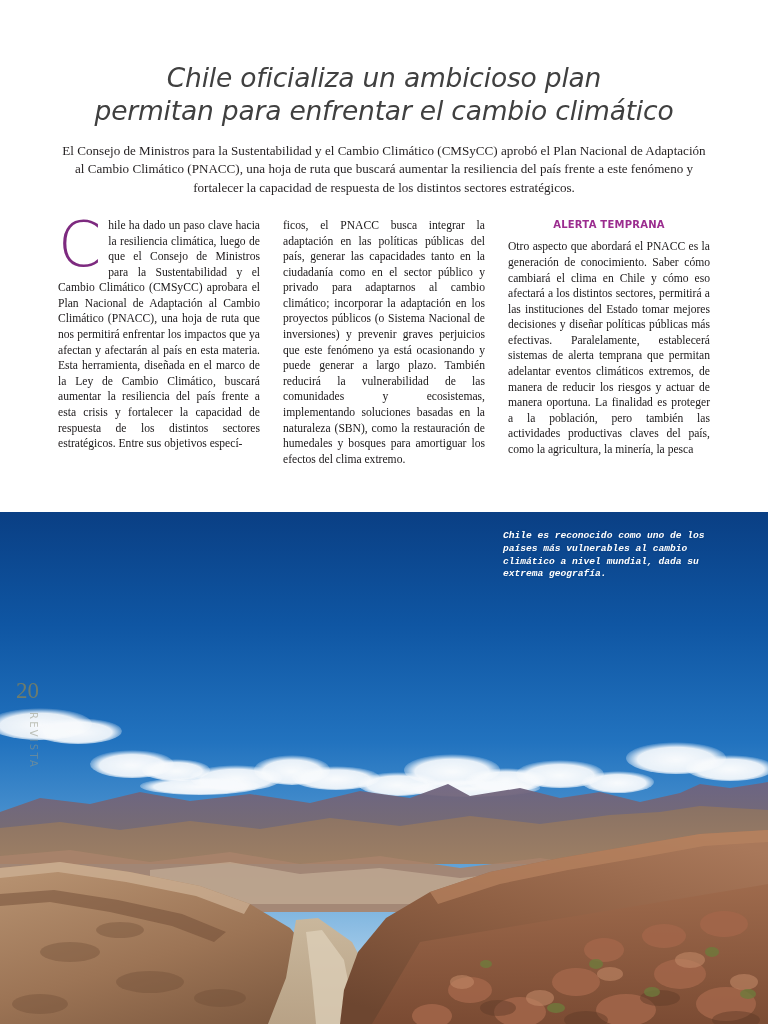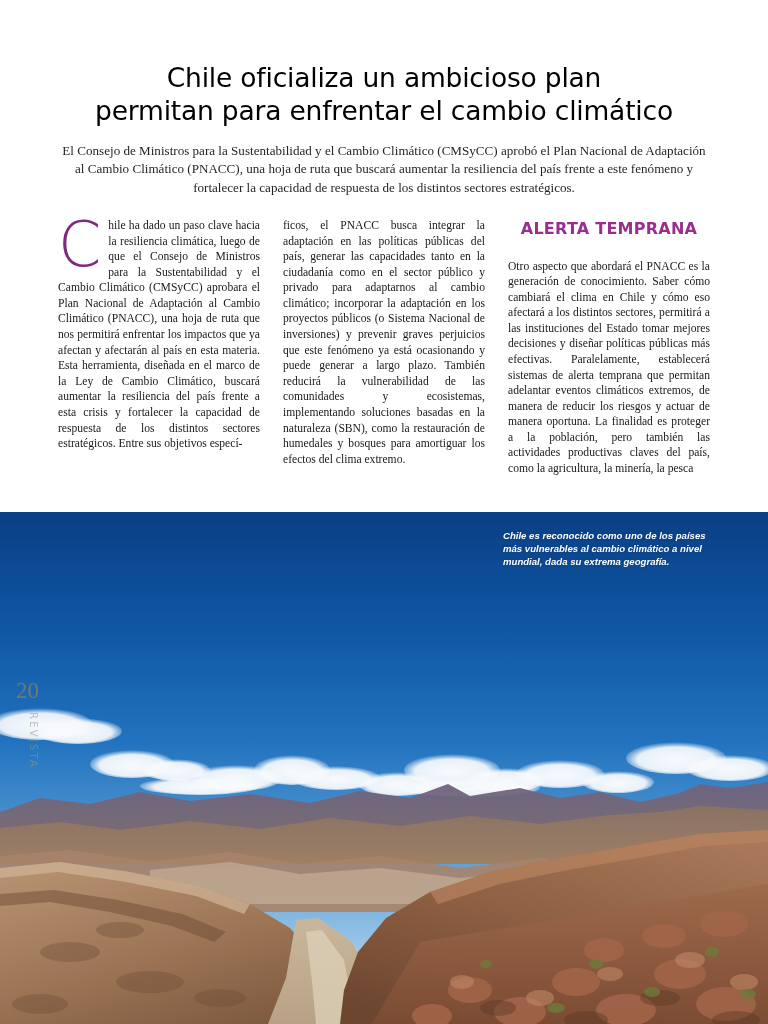--- a/index.html
+++ b/index.html
@@ -30,22 +30,23 @@
     padding: 0 58px;
   }
 
   .headline {
     margin-top: 62px;
     text-align: center;
     font-family: "DejaVu Sans", sans-serif;
     font-weight: 400;
     font-size: 26.5px;
     line-height: 1.24;
-    color: #000000;
+    color: #404040;
     letter-spacing: -0.2px;
+    font-style: italic;
   }
   .headline .ln { display: block; }
 
   .standfirst {
     margin: 14px auto 0;
     width: 646px;
     text-align: center;
     font-family: "Liberation Serif", serif;
     font-size: 13.1px;
     line-height: 1.42;
@@ -82,46 +83,46 @@
     font-size: 62px;
     line-height: 0.78;
     color: #7d2a7f;
     margin: 3px 7px 0 0;
     padding: 0;
   }
 
   .kicker {
     font-family: "DejaVu Sans", sans-serif;
     font-weight: 700;
-    font-size: 16px;
+    font-size: 10px;
     letter-spacing: 0.25px;
     color: #9b2d8f;
     text-align: center;
-    margin-bottom: 19px;
+    margin-bottom: 8px;
   }
 
   
   .photo {
     position: absolute;
     left: 0;
     top: 512px;
     width: 768px;
     height: 512px;
     overflow: hidden;
     background: #0d4a8f;
   }
 
   .photo svg { display: block; width: 768px; height: 512px; }
 
   .caption {
     position: absolute;
     left: 503px;
     top: 18px;
     width: 216px;
-    font-family: Liberation Sans, sans-serif;
+    font-family: Liberation Mono, monospace;
     font-style: italic;
     font-weight: 700;
     font-size: 9.6px;
     line-height: 1.33;
     color: #ffffff;
     text-shadow: 0 0 2px rgba(0,40,90,0.35);
     z-index: 4;
   }
 
   .folio {

